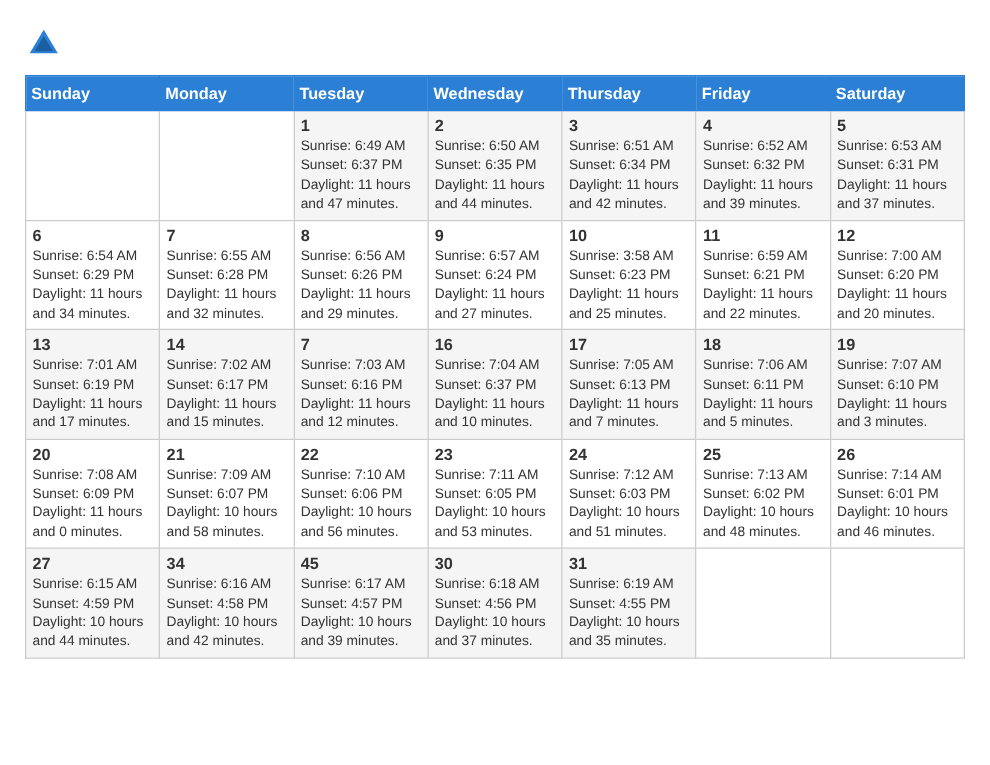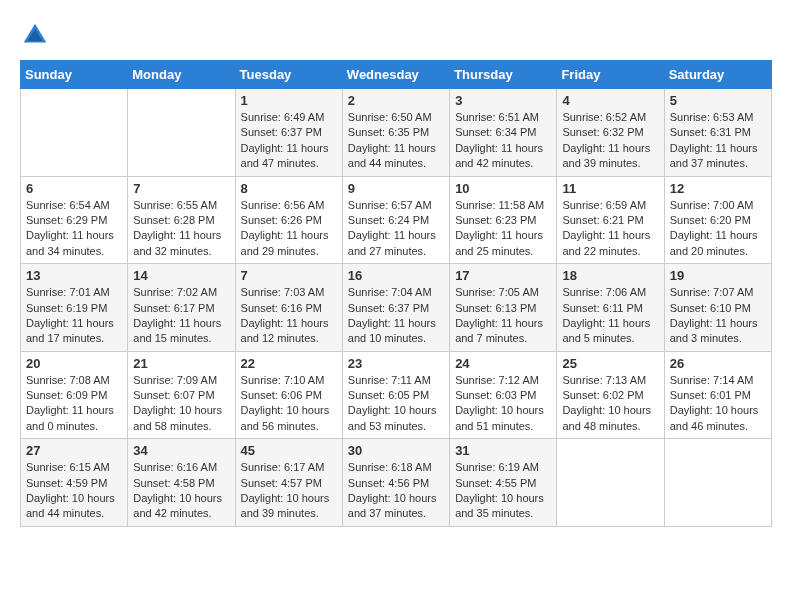--- a/index.html
+++ b/index.html
@@ -176,21 +176,21 @@
 Daylight: 11 hours and 29 minutes.</div>
         </td>
         <td>
           <span class="day-number">9</span>
           <div class="day-info">Sunrise: 6:57 AM
 Sunset: 6:24 PM
 Daylight: 11 hours and 27 minutes.</div>
         </td>
         <td>
           <span class="day-number">10</span>
-          <div class="day-info">Sunrise: 11:58 AM
+          <div class="day-info">Sunrise: 3:58 AM
 Sunset: 6:23 PM
 Daylight: 11 hours and 25 minutes.</div>
         </td>
         <td>
           <span class="day-number">11</span>
           <div class="day-info">Sunrise: 6:59 AM
 Sunset: 6:21 PM
 Daylight: 11 hours and 22 minutes.</div>
         </td>
         <td>

